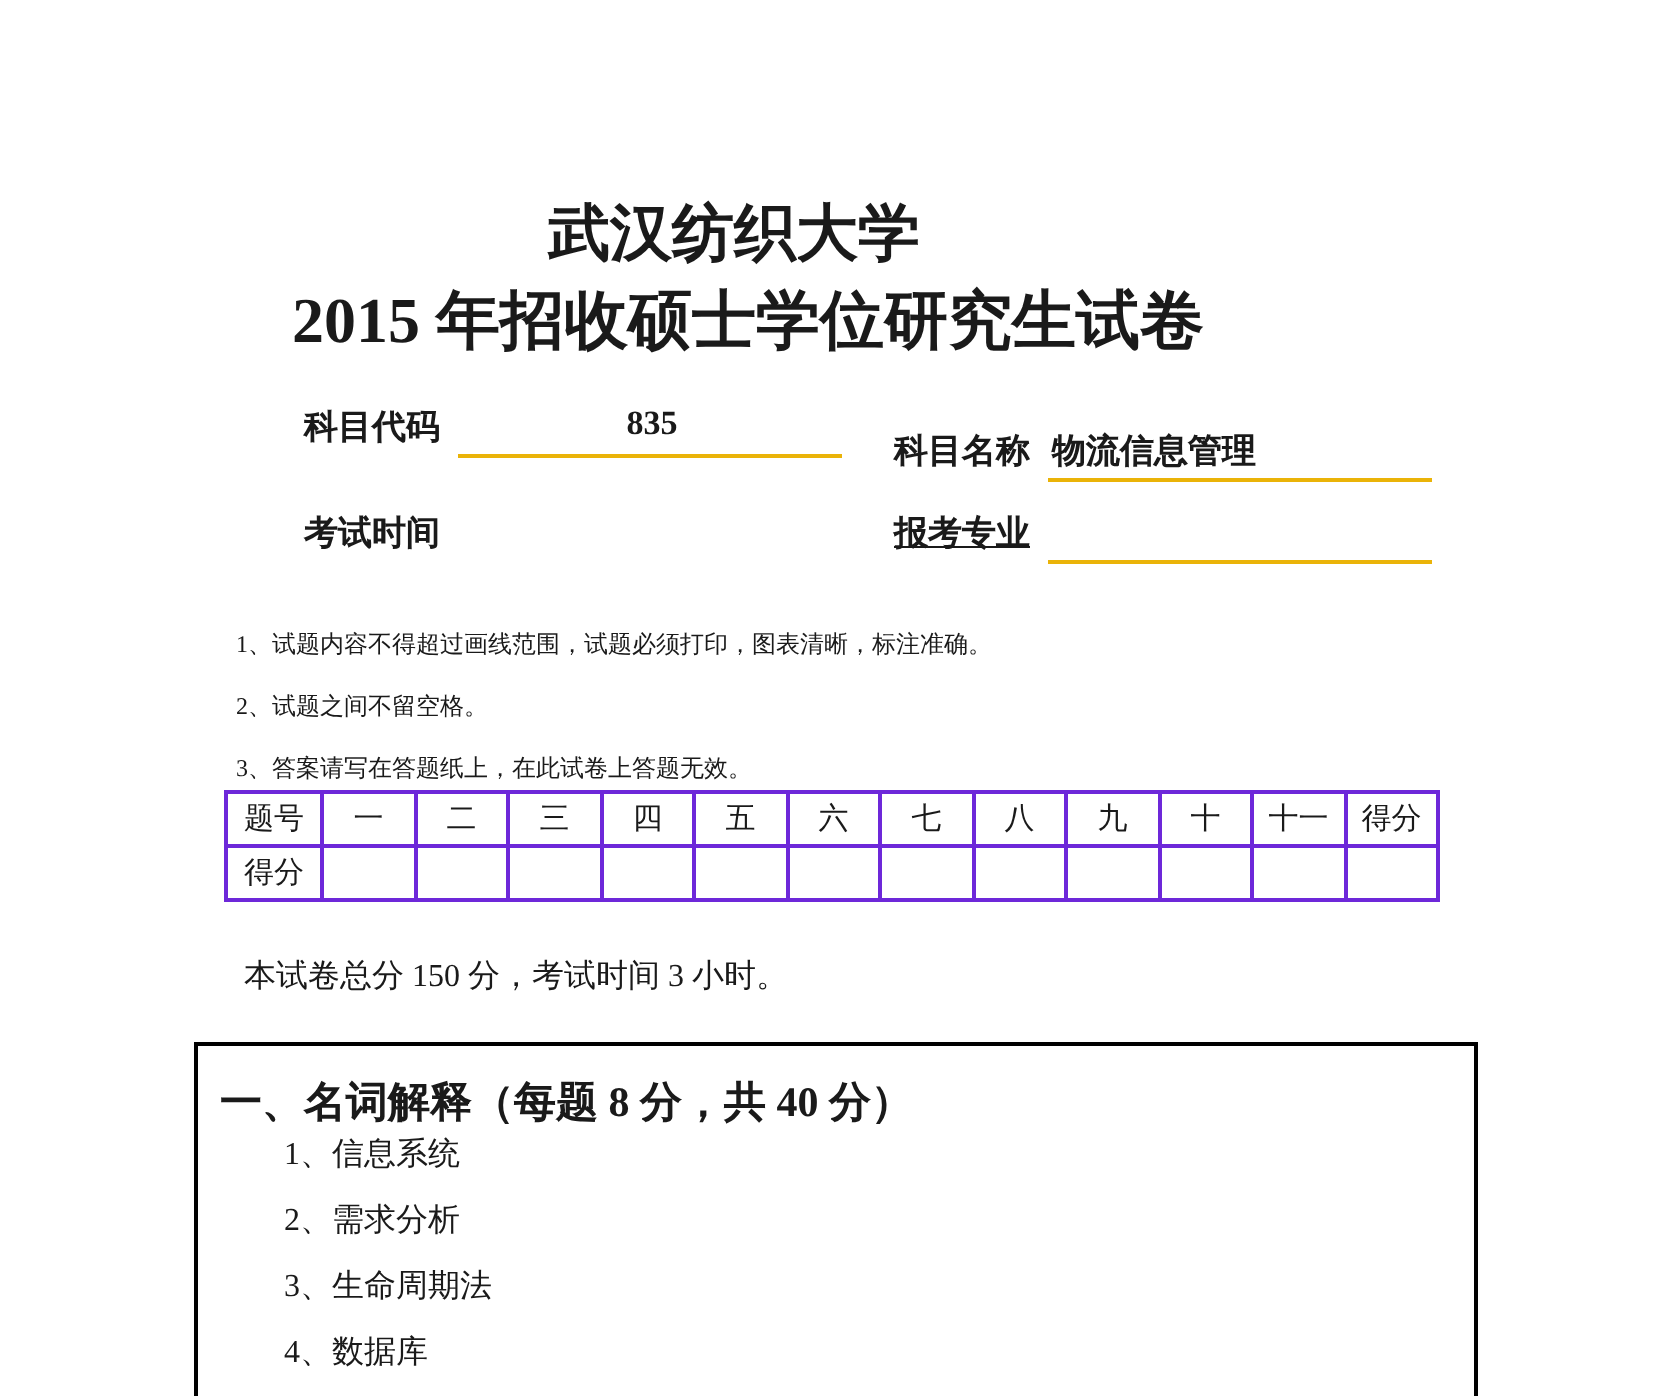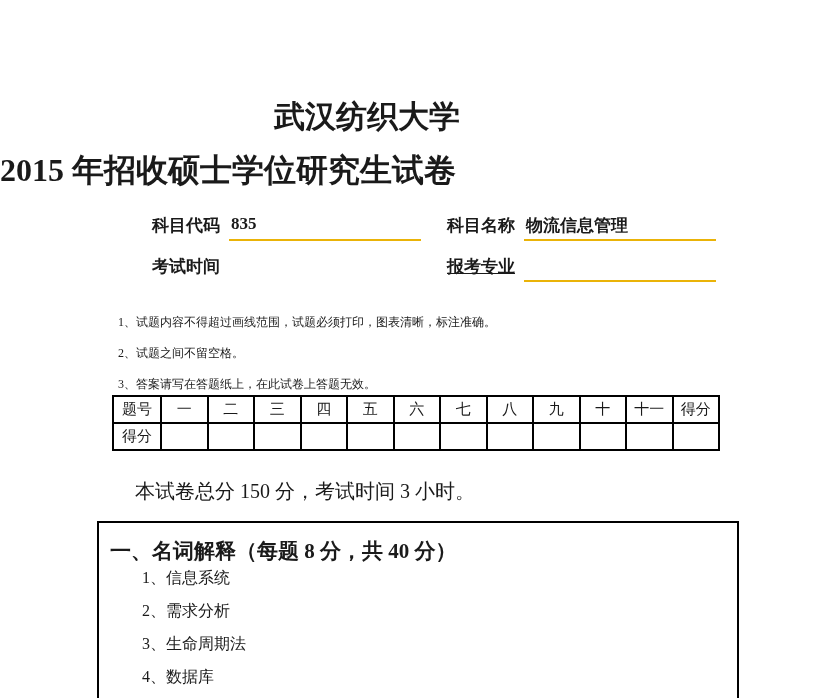--- a/index.html
+++ b/index.html
@@ -4,41 +4,41 @@
 <style>
   html,body{margin:0;padding:0;}
   body{
     width:834px;height:698px;position:relative;overflow:hidden;
     background:#ffffff;color:#1a1a1a;
     font-family:"Liberation Serif","DejaVu Serif",serif;
   }
   .abs{position:absolute;}
   
   .title1{top:96px;left:0;width:734px;text-align:center;font-size:31px;font-weight:bold;white-space:nowrap;}
-  .title2{top:149px;left:0;width:748px;text-align:left;font-size:32px;font-weight:bold;white-space:nowrap;}
+  .title2{top:139px;left:0;width:748px;text-align:center;font-size:32px;font-weight:bold;white-space:nowrap;}
   
   .field{display:flex;align-items:flex-start;font-size:17px;font-weight:bold;}
   .field .lbl{white-space:nowrap;}
   .field .val{margin-left:9px;border-bottom:2px solid #eab308;height:27px;padding-left:2px;box-sizing:border-box;white-space:nowrap;}
-  .f-r1-l{left:152px;top:214px;}
+  .f-r1-l{left:152px;top:202px;text-align:center;}
   .f-r2-l{left:152px;top:255px;}
   .f-r1-r{left:447px;top:214px;}
   .f-r2-r{left:447px;top:255px;text-decoration:underline;}
   .val-code{width:192px;}
   .val-time{width:192px;}
   .val-name{width:192px;padding-left:8px;}
   .val-major{width:192px;}
   
   .instructions{left:118px;top:307px;font-size:12px;line-height:31px;list-style:none;margin:0;padding:0;}
   
   .score-table{left:112px;top:395px;border-collapse:collapse;table-layout:fixed;width:608px;}
-  .score-table td{border:2px solid #000000;height:25px;text-align:center;font-size:15px;padding:0;}
+  .score-table td{border:2px solid #6d28d9;height:25px;text-align:center;font-size:15px;padding:0;}
   .score-table td.first{width:46px;}
   
-  .summary{left:135px;top:478px;font-size:20px;white-space:nowrap;}
+  .summary{left:122px;top:478px;font-size:16px;white-space:nowrap;}
   
   .qbox{left:97px;top:521px;width:638px;height:220px;border:2px solid #000;}
   .qbox .heading{position:absolute;left:11px;top:14px;font-size:21px;font-weight:bold;white-space:nowrap;}
   .qbox .items{position:absolute;left:43px;top:38px;font-size:16px;line-height:33px;}
   .qbox .items div{white-space:nowrap;}
 </style>
 </head>
 <body>
 
 <div class="abs title1">武汉纺织大学</div>

